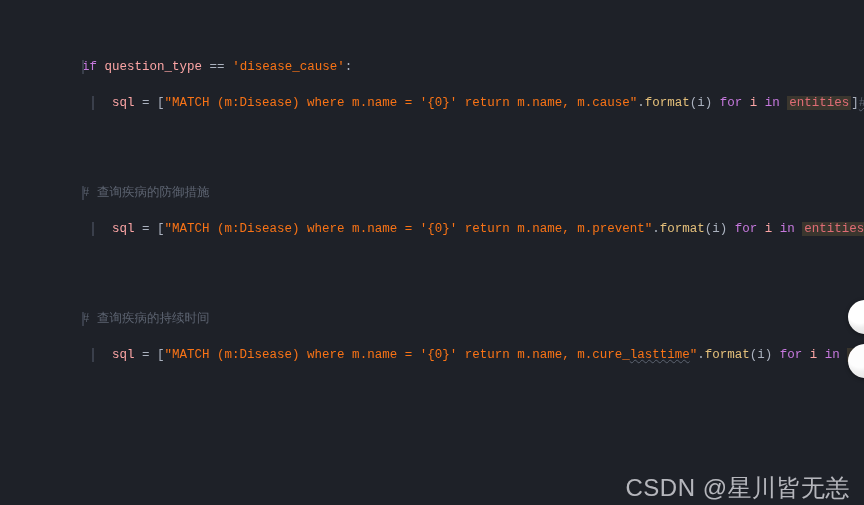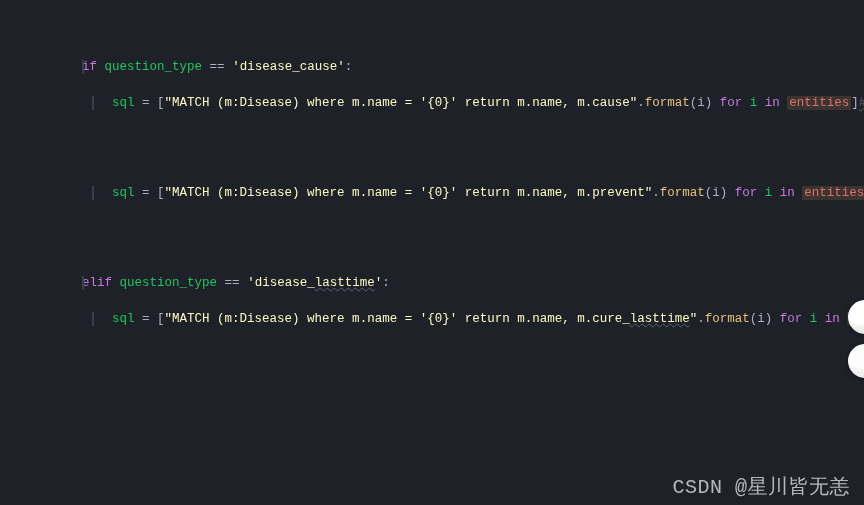--- a/index.html
+++ b/index.html
@@ -15,37 +15,37 @@
     position:relative;
   }
   .code {
     padding:4px 0 4px 22px;
     white-space:pre;
   }
   .ln { display:block; position:relative; }
   
   .kw  { color:#c678dd;text-align:center; }              
   .op  { color:#abb2bf; }              
-  .nm  { color:#22c55e; }              
-  .str { color:#fef9c3; }              
+  .nm  { color:#fca5a5; }              
+  .str { color:#f97316; }              
   .cm  { color:#5c6370; font-style:normal; }  
   .fn  { color:#e5c07b;text-align:center; }              
   .ent { color:#e06c75; background:#3a362e; padding:0 2px; } 
   .und { text-decoration:underline wavy #5c6370; text-decoration-thickness:1px; }
   .vbar {
     position:absolute;
     left:70px; width:2px; top:2px; bottom:2px;
     background:#3a3f4b;
   }
   .vbar.c1 { left:60px; }
   .watermark {
     position:absolute;
     right:14px; bottom:8px;
-    font-family:Liberation Mono, monospace;
-    font-size:20px;
+    font-family:Liberation Sans, sans-serif;
+    font-size:24px;
     color:rgba(240,240,245,0.72);
     letter-spacing:0.5px;
     pointer-events:none;
   }
   .avatar {
     position:absolute;
     right:-18px;
     top:300px;
     width:34px; height:34px;
     border-radius:50%;
@@ -65,24 +65,25 @@
 </head>
 <body>
 
 <div class="code">
 
 
 <span class="ln"><span class="vbar c1"></span>        <span class="kw">if</span> <span class="nm">question_type</span> <span class="op">==</span> <span class="str">'disease_cause'</span><span class="op">:</span></span>
 <span class="ln"><span class="vbar"></span>            <span class="nm">sql</span> <span class="op">=</span> <span class="op">[</span><span class="str">"MATCH (m:Disease) where m.name = '{0}' return m.name, m.cause"</span><span class="op">.</span><span class="fn">format</span><span class="op">(i)</span> <span class="kw">for</span> <span class="nm">i</span> <span class="kw">in</span> <span class="ent">entities</span><span class="op">]</span><span class="cm und">#调用match语句</span></span>
 <span class="ln"> </span>
 
+<span class="ln"><span class="vbar c1"></span>        <span class="cm"># 查询疾病的防御措施</span></span>
 <span class="ln"><span class="vbar"></span>            <span class="nm">sql</span> <span class="op">=</span> <span class="op">[</span><span class="str">"MATCH (m:Disease) where m.name = '{0}' return m.name, m.prevent"</span><span class="op">.</span><span class="fn">format</span><span class="op">(i)</span> <span class="kw">for</span> <span class="nm">i</span> <span class="kw">in</span> <span class="ent">entities</span></span>
 <span class="ln"> </span>
 
-<span class="ln"><span class="vbar c1"></span>        <span class="kw">elif</span> <span class="nm">question_type</span> <span class="op">==</span> <span class="str"><span>'disease_</span><span class="und">lasttime</span><span>'</span></span><span class="op">:</span></span>
+<span class="ln"><span class="vbar c1"></span>        <span class="cm"># 查询疾病的持续时间</span></span>
 <span class="ln"><span class="vbar"></span>            <span class="nm">sql</span> <span class="op">=</span> <span class="op">[</span><span class="str"><span>"MATCH (m:Disease) where m.name = '{0}' return m.name, m.cure_</span><span class="und">lasttime</span><span>"</span></span><span class="op">.</span><span class="fn">format</span><span class="op">(i)</span> <span class="kw">for</span> <span class="nm">i</span> <span class="kw">in</span> <span class="ent">entities</span></span>
 <span class="ln"> </span>
 
 
 
 
 
 
 
 

